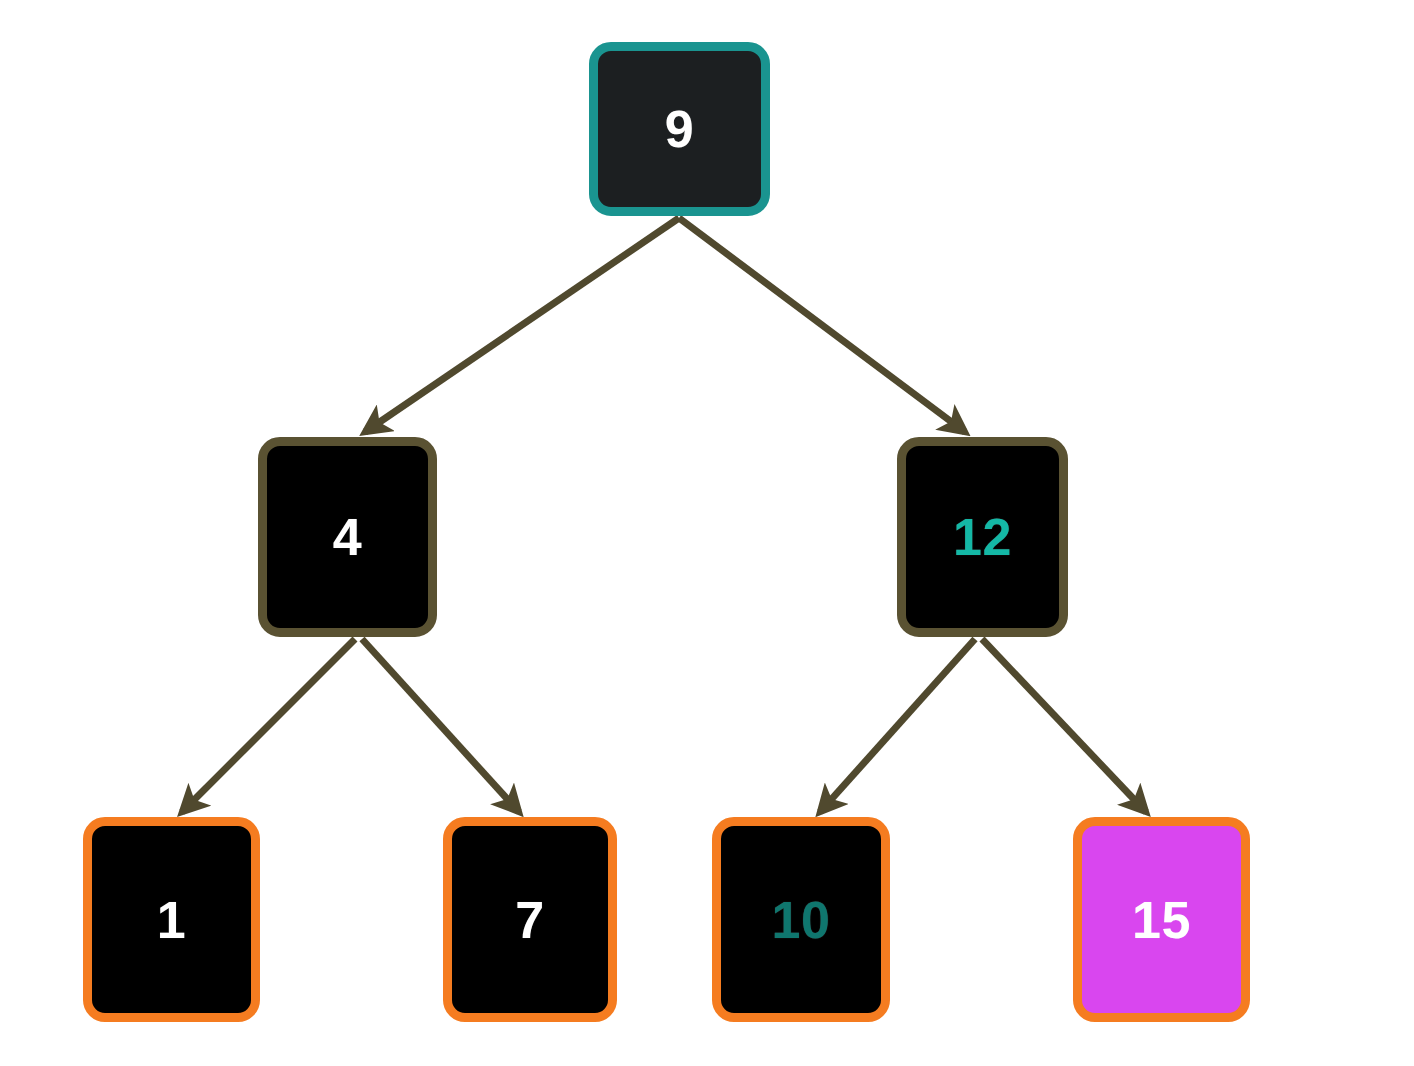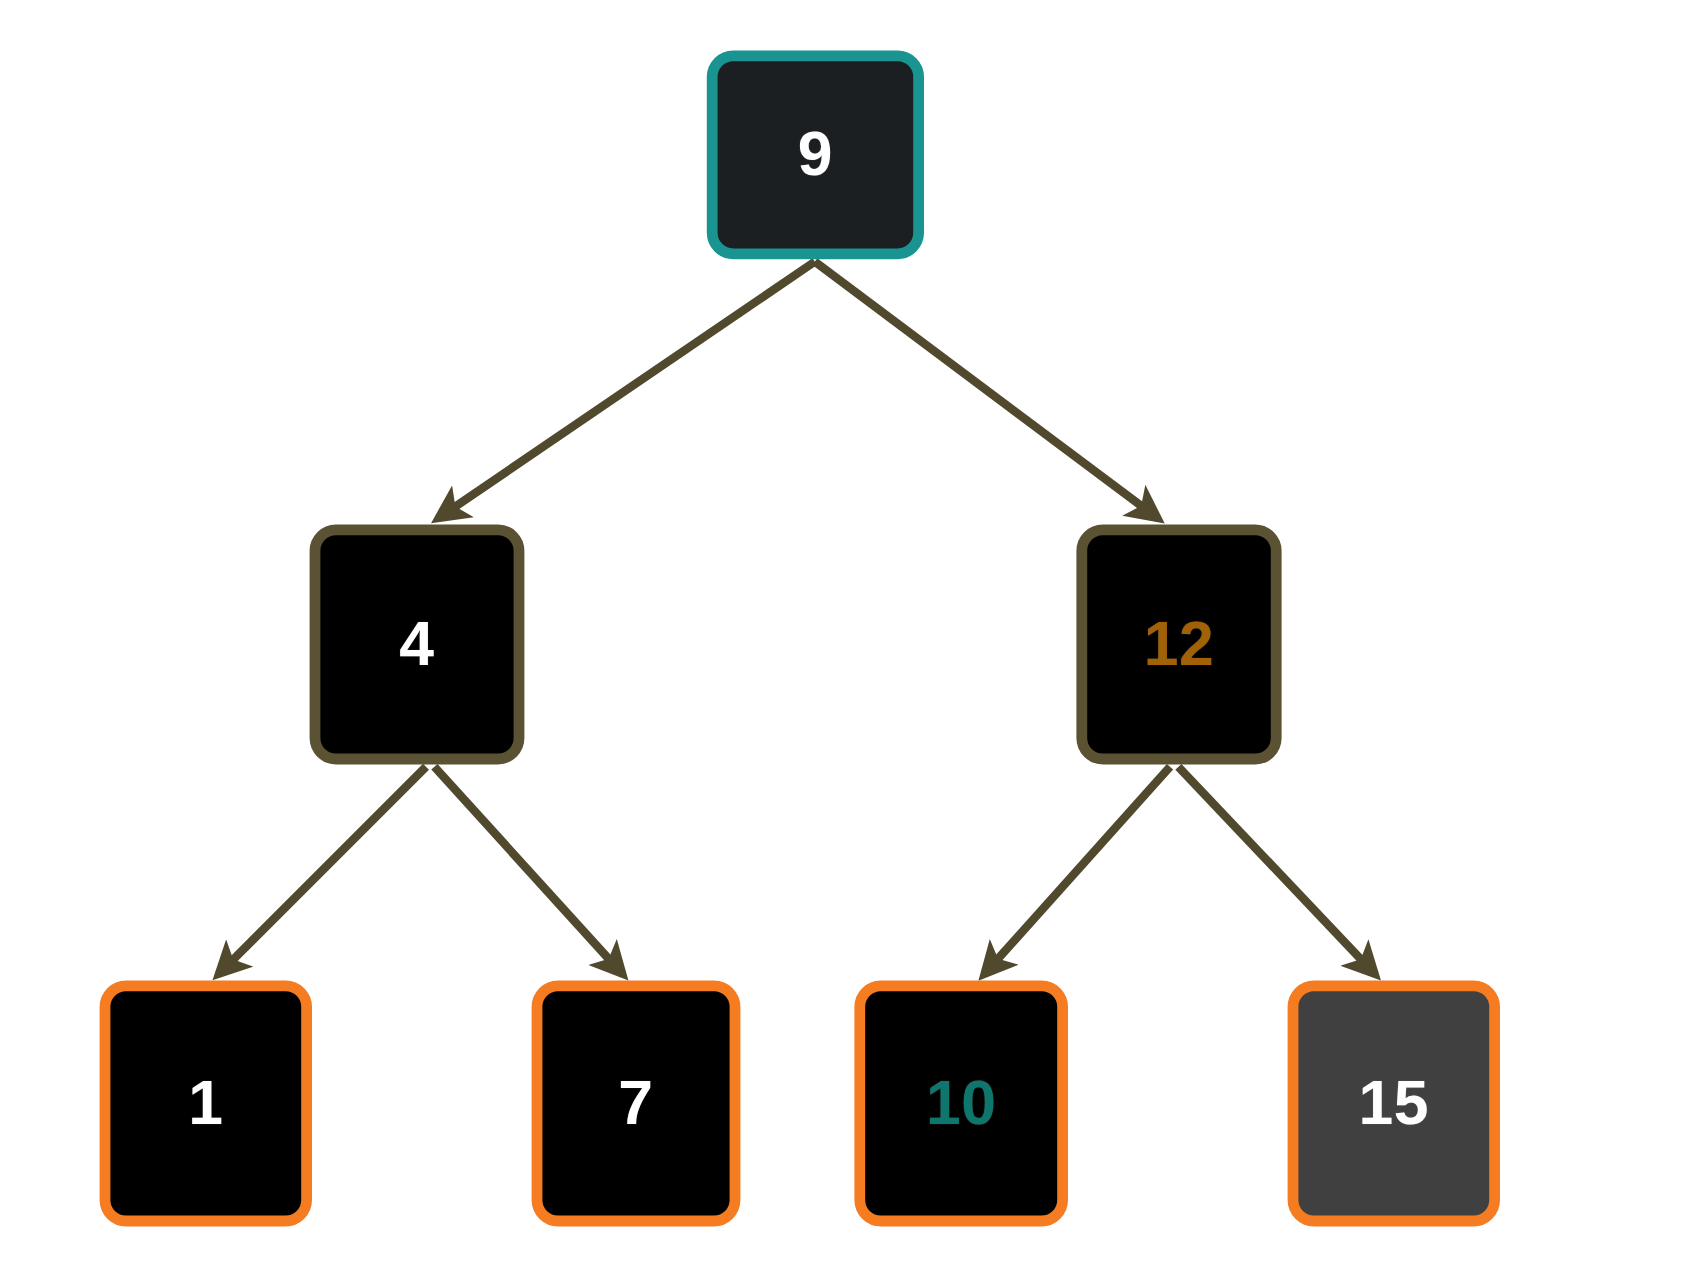--- a/index.html
+++ b/index.html
@@ -66,29 +66,29 @@
   </svg>
 
   <div id="node-layer">
       <div class="tree-node" style="left: 589px; top: 42px; width: 181px; height: 174px; background: rgb(28, 31, 33); border-color: rgb(26, 148, 144); border-width: 9px; border-radius: 22px;">
         <span class="node-label" style="font-size: 52px; color: rgb(255, 255, 255);">9</span>
       </div>
       <div class="tree-node" style="left: 258px; top: 437px; width: 179px; height: 200px; background: rgb(0, 0, 0); border-color: rgb(90, 82, 50); border-width: 9px; border-radius: 22px;">
         <span class="node-label" style="font-size: 52px; color: rgb(255, 255, 255);">4</span>
       </div>
       <div class="tree-node" style="left: 897px; top: 437px; width: 171px; height: 200px; background: rgb(0, 0, 0); border-color: rgb(90, 82, 50); border-width: 9px; border-radius: 22px;">
-        <span class="node-label" style="font-size: 52px; color: #a16207;">12</span>
+        <span class="node-label" style="font-size: 52px; color: #14b8a6;">12</span>
       </div>
       <div class="tree-node" style="left: 83px; top: 817px; width: 177px; height: 205px; background: rgb(0, 0, 0); border-color: rgb(245, 124, 32); border-width: 9px; border-radius: 22px;">
         <span class="node-label" style="font-size: 52px; color: rgb(255, 255, 255);">1</span>
       </div>
       <div class="tree-node" style="left: 443px; top: 817px; width: 174px; height: 205px; background: rgb(0, 0, 0); border-color: rgb(245, 124, 32); border-width: 9px; border-radius: 22px;">
         <span class="node-label" style="font-size: 52px; color: rgb(255, 255, 255);">7</span>
       </div>
       <div class="tree-node" style="left: 712px; top: 817px; width: 178px; height: 205px; background: rgb(0, 0, 0); border-color: rgb(245, 124, 32); border-width: 9px; border-radius: 22px;">
         <span class="node-label" style="font-size: 52px; color: #0f766e;">10</span>
       </div>
-      <div class="tree-node" style="left: 1073px; top: 817px; width: 177px; height: 205px; background: #404040; border-color: rgb(245, 124, 32); border-width: 9px; border-radius: 22px;">
+      <div class="tree-node" style="left: 1073px; top: 817px; width: 177px; height: 205px; background: #d946ef; border-color: rgb(245, 124, 32); border-width: 9px; border-radius: 22px;">
         <span class="node-label" style="font-size: 52px; color: rgb(255, 255, 255);">15</span>
       </div>
     </div>
 
 </div>
 
 </body></html>

